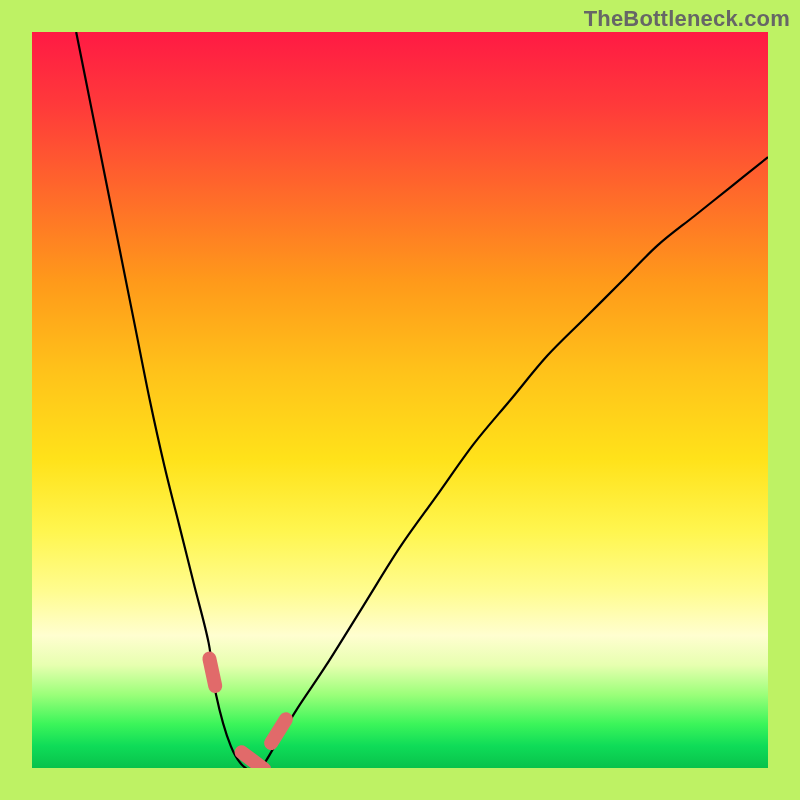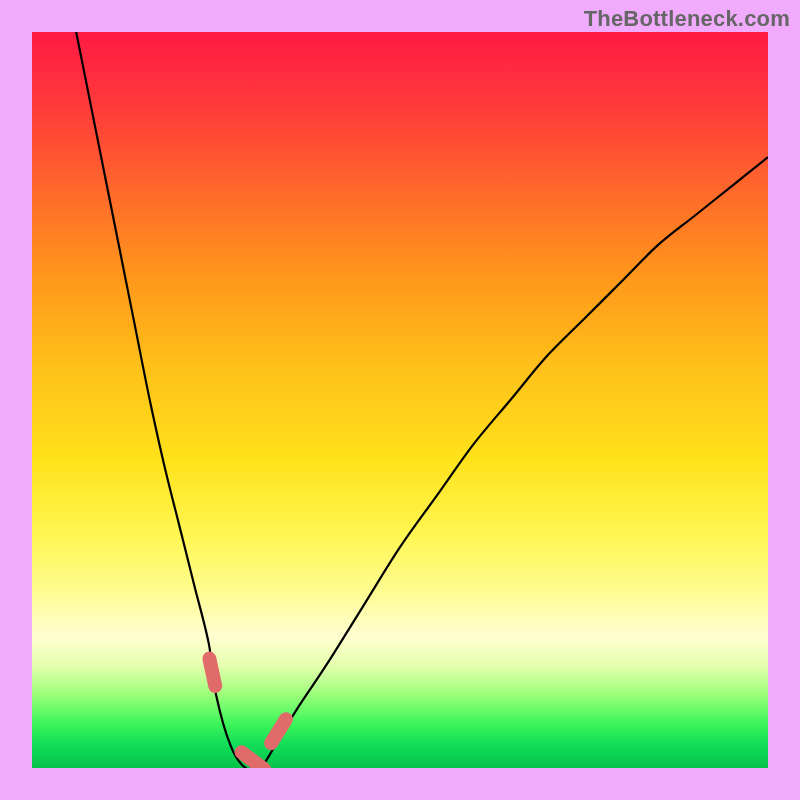--- a/index.html
+++ b/index.html
@@ -8,21 +8,21 @@
     width: 800px;
     height: 800px;
     overflow: hidden;
     background: #000;
     font-family: Arial, Helvetica, sans-serif;
   }
   .frame {
     position: relative;
     width: 800px;
     height: 800px;
-    background: #f0abfc;
+    background: #bef264;
   }
   .plot {
     position: absolute;
     left: 32px;
     top: 32px;
     width: 736px;
     height: 736px;
     background: linear-gradient(to bottom,
       #ff1a44 0%,
       #ff3a3a 10%,

